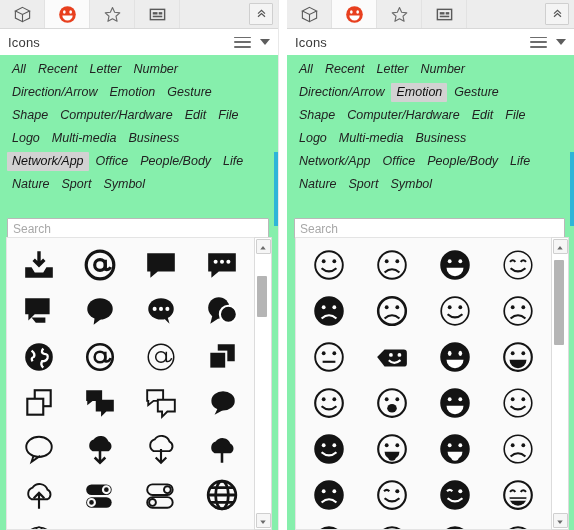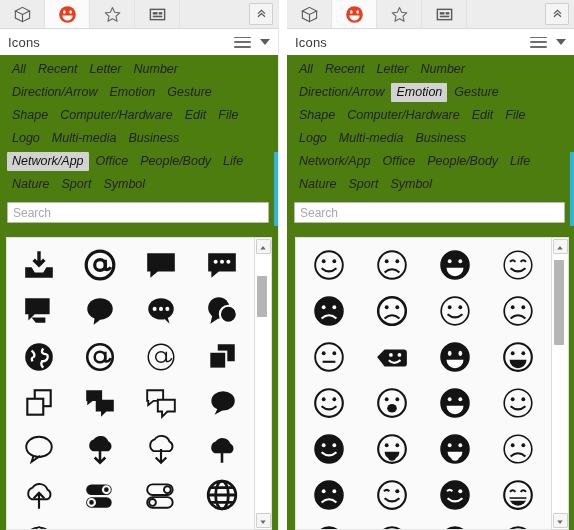--- a/index.html
+++ b/index.html
@@ -4,21 +4,21 @@
 <style>
   html,body{margin:0;padding:0;}
   body{
     width:574px;height:530px;overflow:hidden;
     background:#ffffff;
     font-family:"Liberation Sans", sans-serif;
     -webkit-font-smoothing:antialiased;
   }
   .app{display:flex;width:574px;height:530px;}
 
-  .panel{position:relative;height:530px;background:#4d7c0f;overflow:hidden;}
+  .panel{position:relative;height:530px;background:#86efac;overflow:hidden;}
   .panel.left{width:278px;}
   .panel.divider-gap{width:9px;background:#ffffff;position:relative;}
   .panel.right{width:287px;}
 
   
   .toolbar{
     height:28px;background:#ededed;border-bottom:1px solid #d8d8d8;
     display:flex;align-items:stretch;position:relative;
   }
   .tabbtn{
@@ -57,21 +57,21 @@
     padding:1px 5px;margin-right:2px;white-space:nowrap;border-radius:1px;
   }
   .tag.sel{background:#d2d2d2;color:#111;}
 
   
   .searchwrap{padding:2px 9px 6px 7px;}
   .search{
     width:100%;box-sizing:border-box;height:21px;
     border:1px solid #b9b9b9;background:#ffffff;border-radius:1px;
     font-family:"Liberation Sans", sans-serif;font-size:12px;color:#333;
-    padding:0 5px;outline:none;
+    padding:0 5px;outline:none;margin-top:16px;
   }
   .search::placeholder{color:#a8a8a8;}
 
   
   .gridarea{position:absolute;left:6px;right:6px;top:237px;bottom:0;display:flex;}
   .panel.right .gridarea{left:8px;right:5px;top:237px;}
   .gridbox{
     flex:1;background:#fafafa;border:1px solid #e4e4e4;border-right:none;
     overflow:hidden;position:relative;
   }

